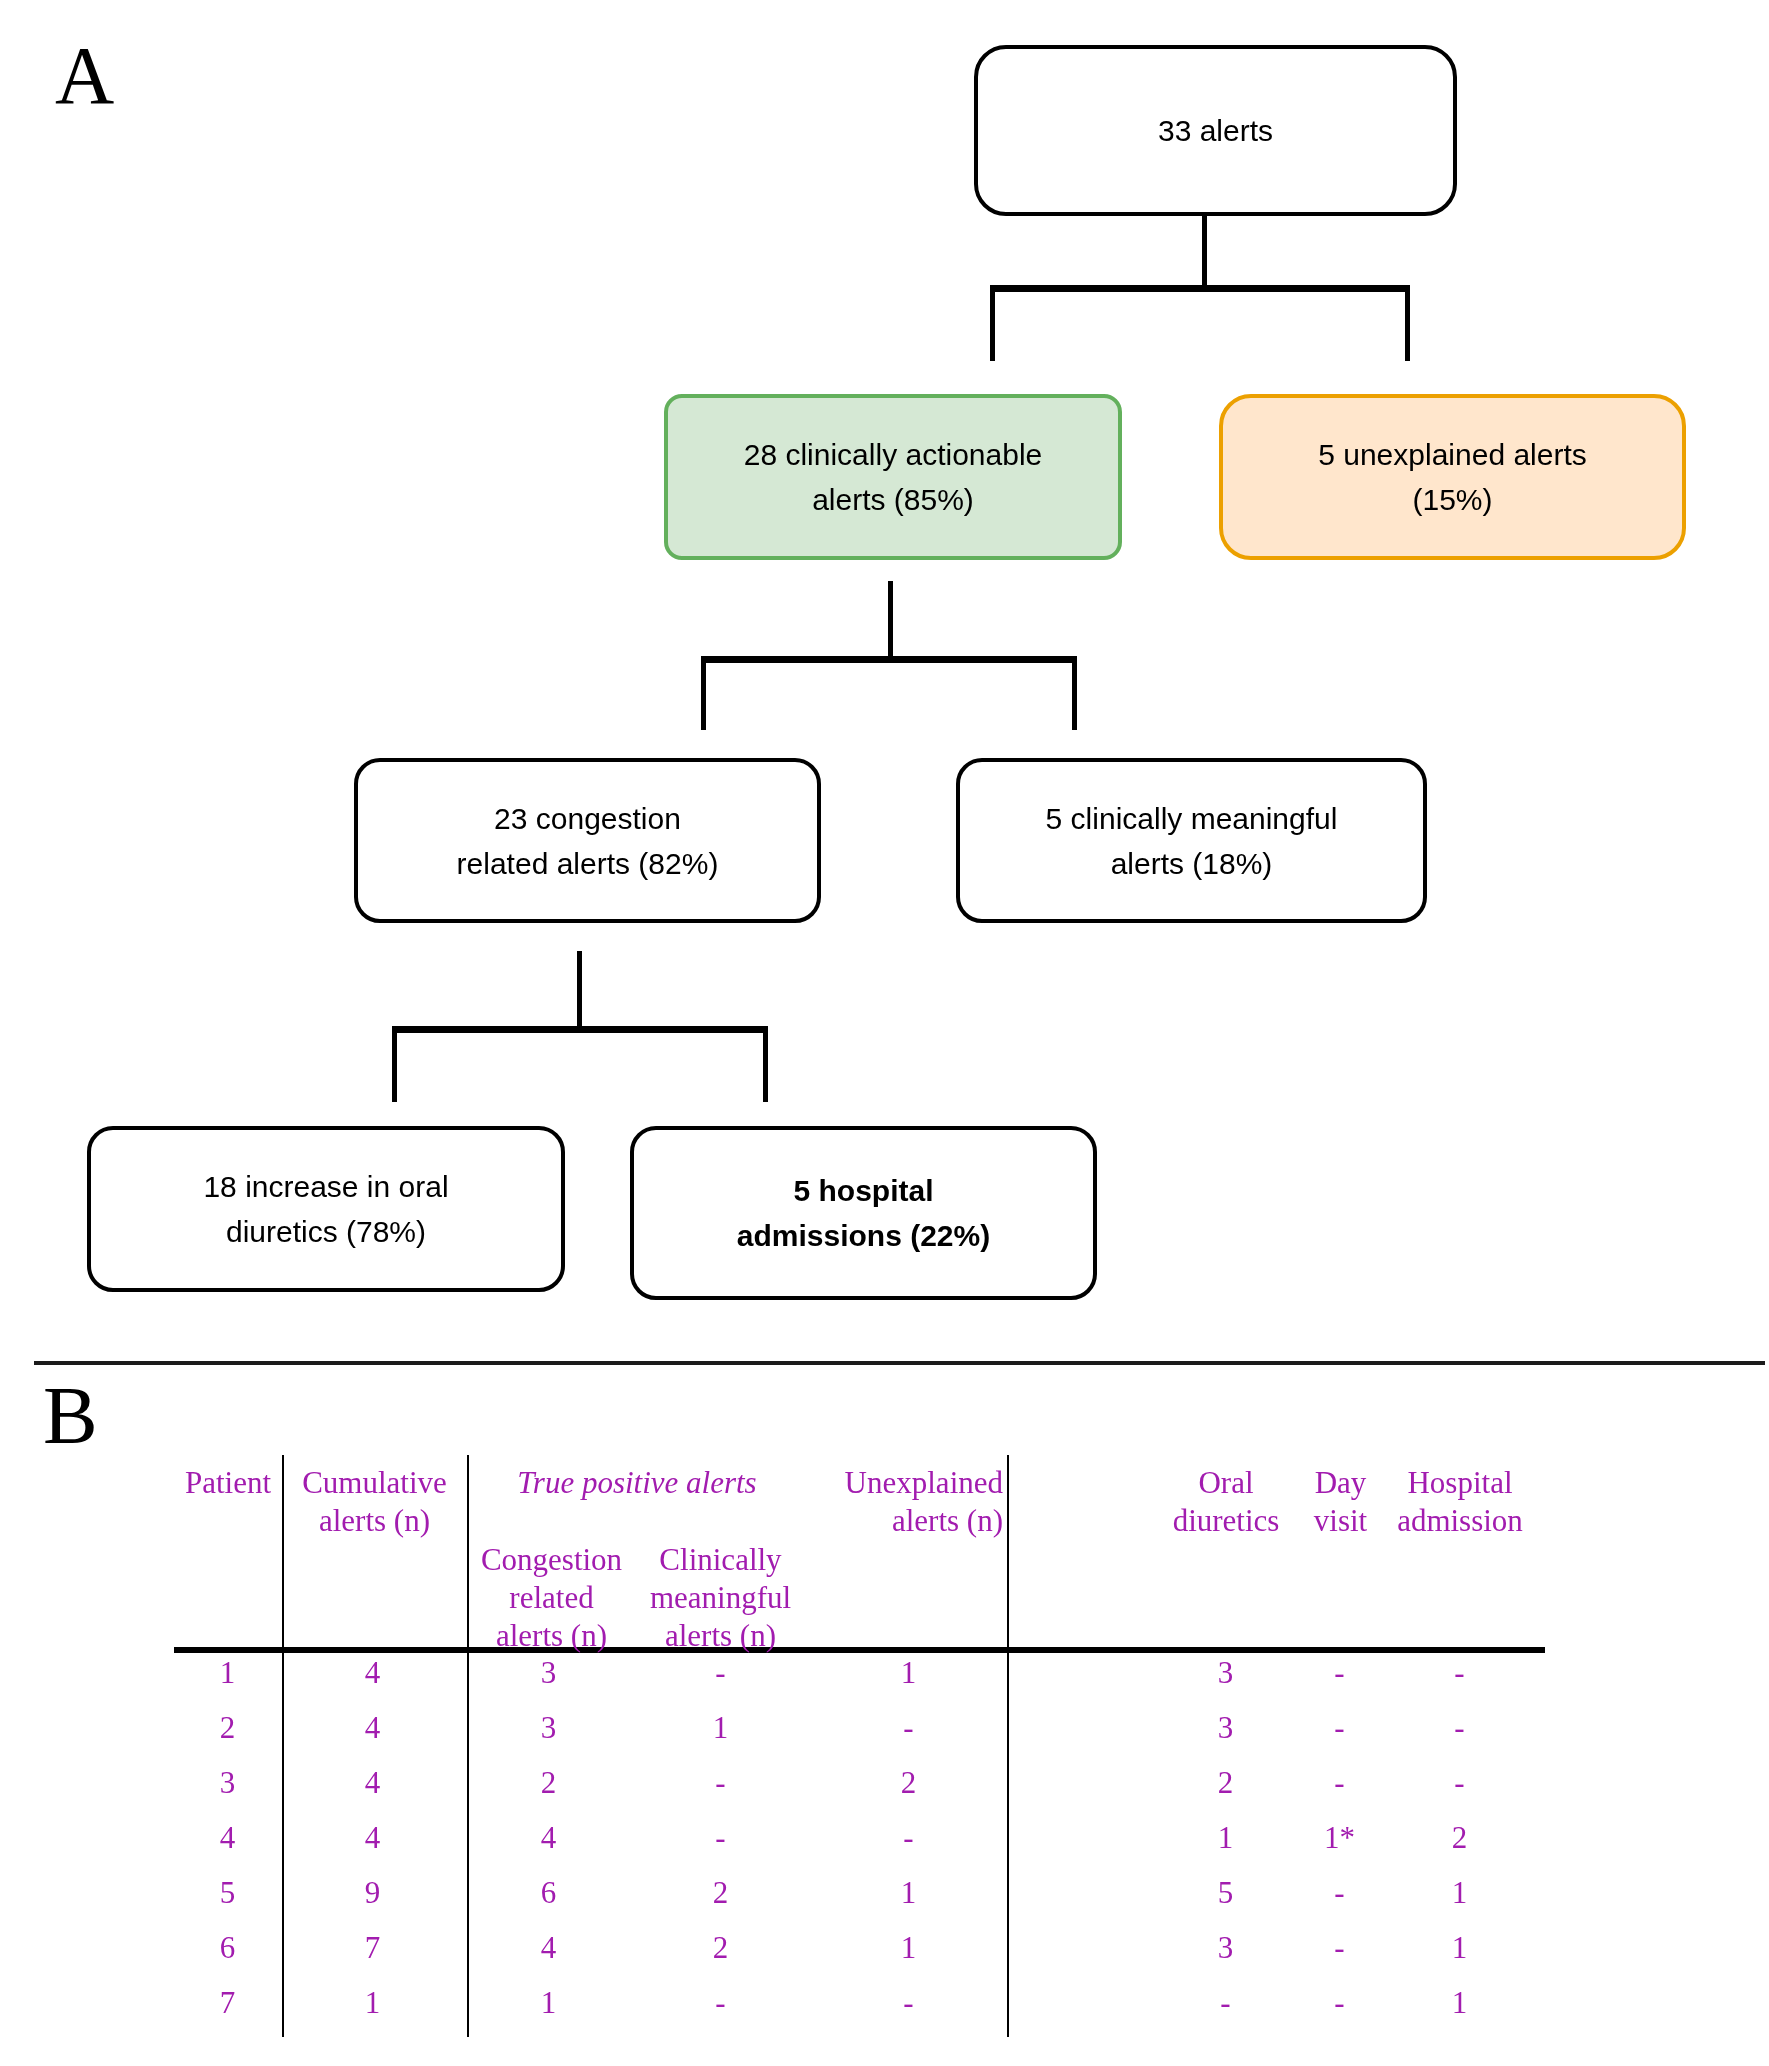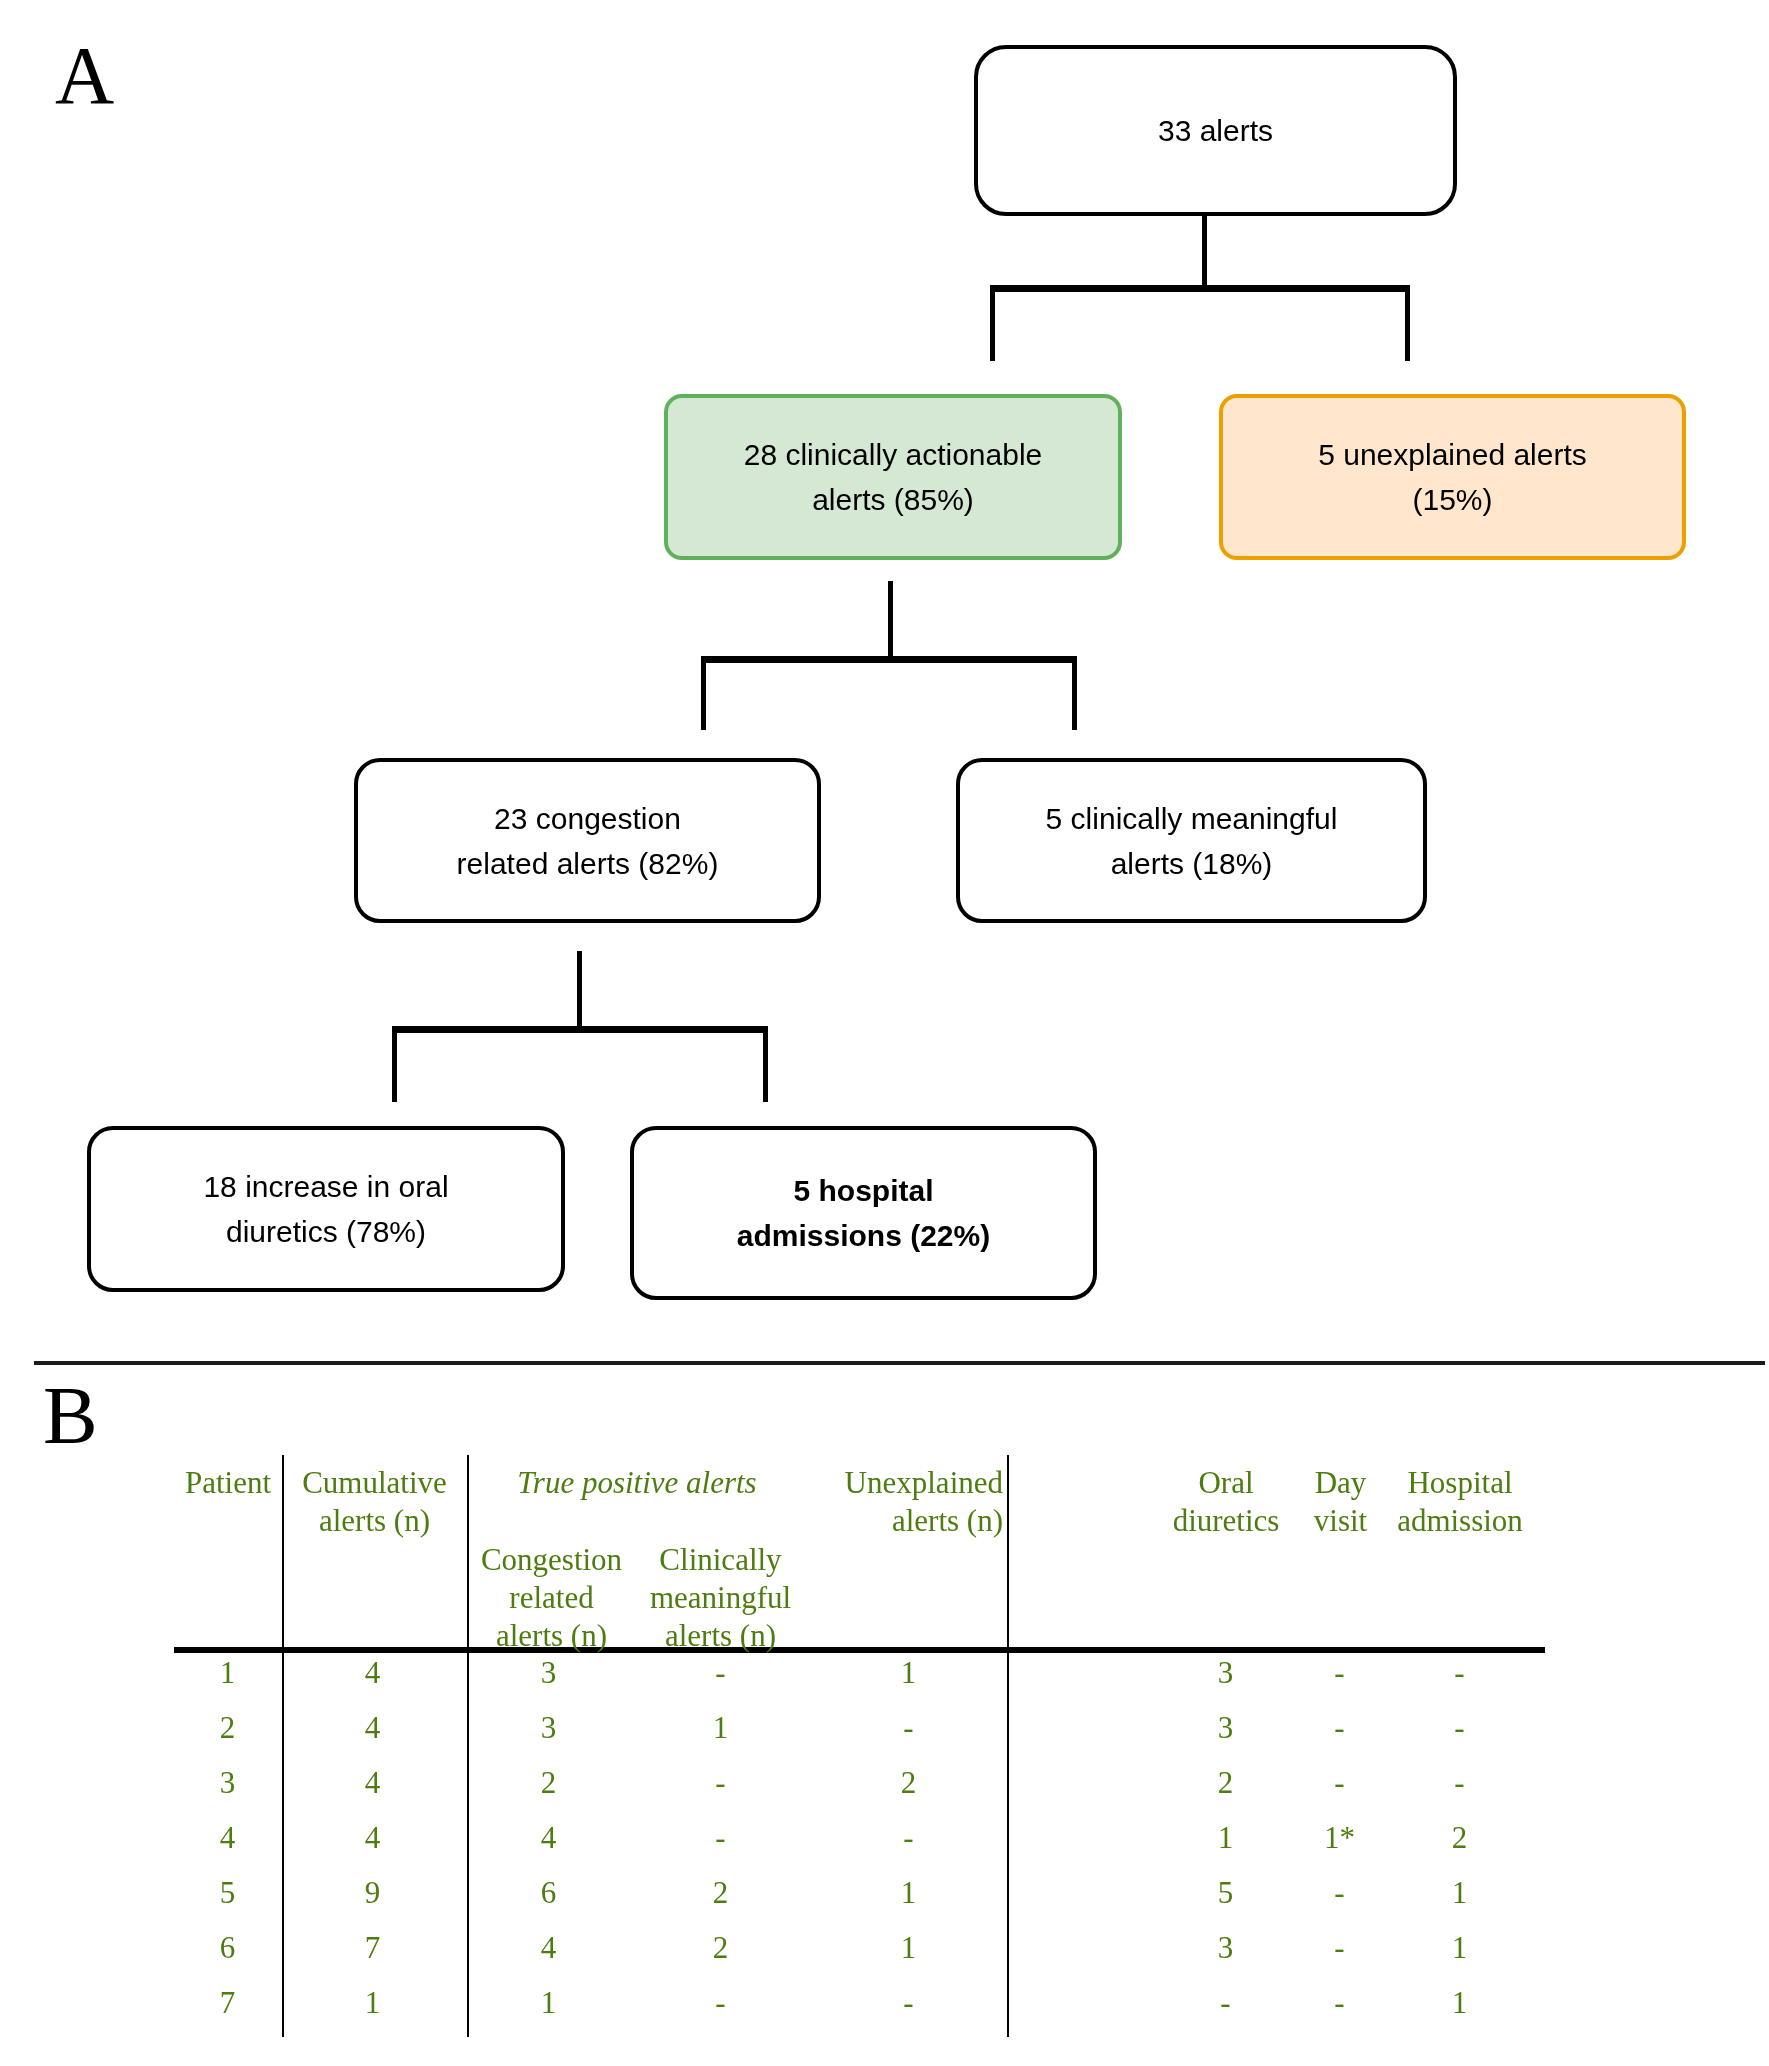--- a/index.html
+++ b/index.html
@@ -5,29 +5,29 @@
   html,body{margin:0;padding:0;background:#ffffff;}
   body{width:1770px;height:2066px;position:relative;overflow:hidden;color:#000;}
 
   .plabel{position:absolute;font-family:"Liberation Serif",serif;font-size:82px;line-height:1;color:#000;}
 
   
   .fbox{position:absolute;display:flex;flex-direction:column;justify-content:center;align-items:center;
         text-align:center;font-family:"Liberation Sans",sans-serif;font-size:30px;line-height:45px;
         background:#fff;border:4.7px solid #000;box-sizing:border-box;border-radius:26px;}
   .fbox.green{background:#d5e8d4;border-color:#63b05c;border-radius:18px;}
-  .fbox.orange{background:#ffe6cc;border-color:#eca000;border-radius:18px;}
+  .fbox.orange{background:#ffe6cc;border-color:#eca000;border-radius:32px;}
 
   .conn{position:absolute;background:#000;}
 
   .sep{position:absolute;left:34px;top:1361px;width:1731px;height:3.8px;background:#1b1b1b;}
 
   
   .tableB{position:absolute;left:174px;top:1455px;width:1375px;height:582px;
-          font-family:"Liberation Serif",serif;font-size:31px;color:#4d7c0f;}
+          font-family:"Liberation Serif",serif;font-size:31px;color:#a21caf;}
   .vline{position:absolute;top:0;width:2.3px;height:582px;background:#000;}
   .hrule{position:absolute;left:0;top:192px;width:1371px;height:6.1px;background:#000;}
   .hcell{position:absolute;line-height:38px;text-align:center;box-sizing:border-box;}
   .hcell .hl{display:block;}
   .hcell.alignr{text-align:right;padding-right:4px;}
   .hcell.alignl{text-align:left;padding-left:16px;}
   .drow{position:absolute;left:0;width:100%;height:55px;line-height:55px;}
   .dcell{position:absolute;width:103px;margin-left:-52px;text-align:center;display:inline-block;}
   .c0{left:54px;} .c1{left:199px;} .c2{left:375px;} .c3{left:547px;}
   .c4{left:735px;} .c5{left:1052px;} .c6{left:1166px;} .c7{left:1286px;}

